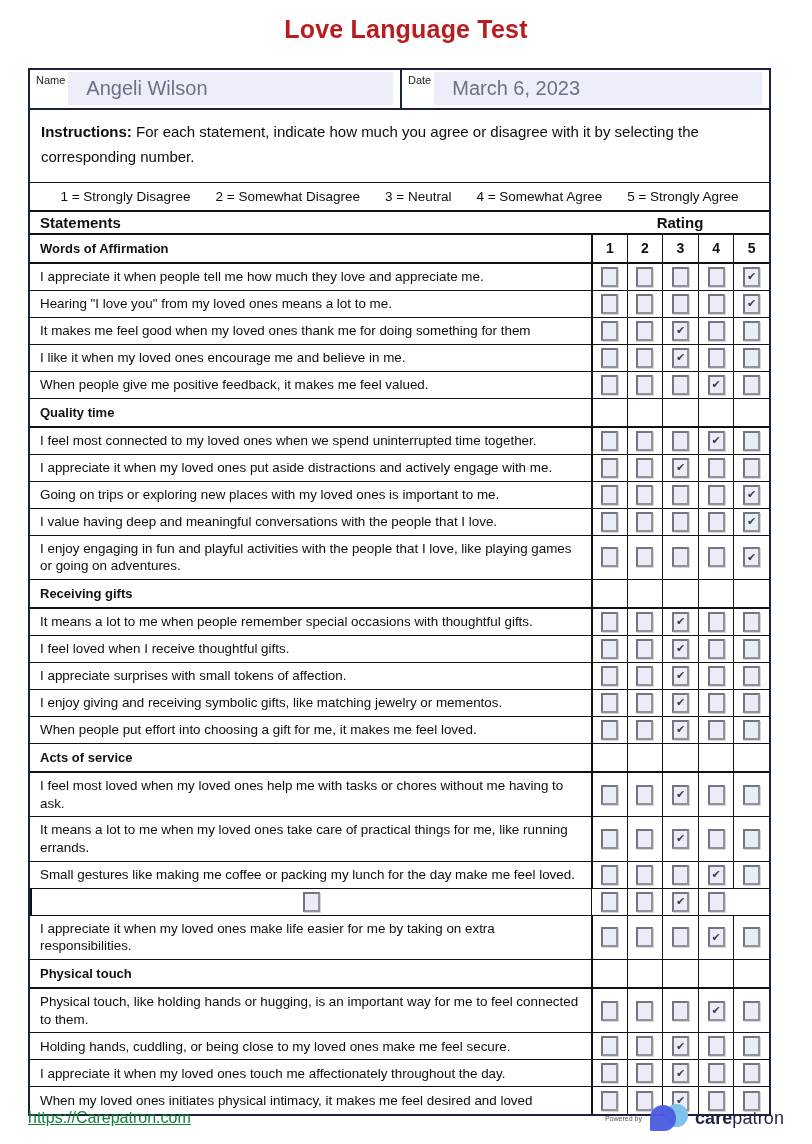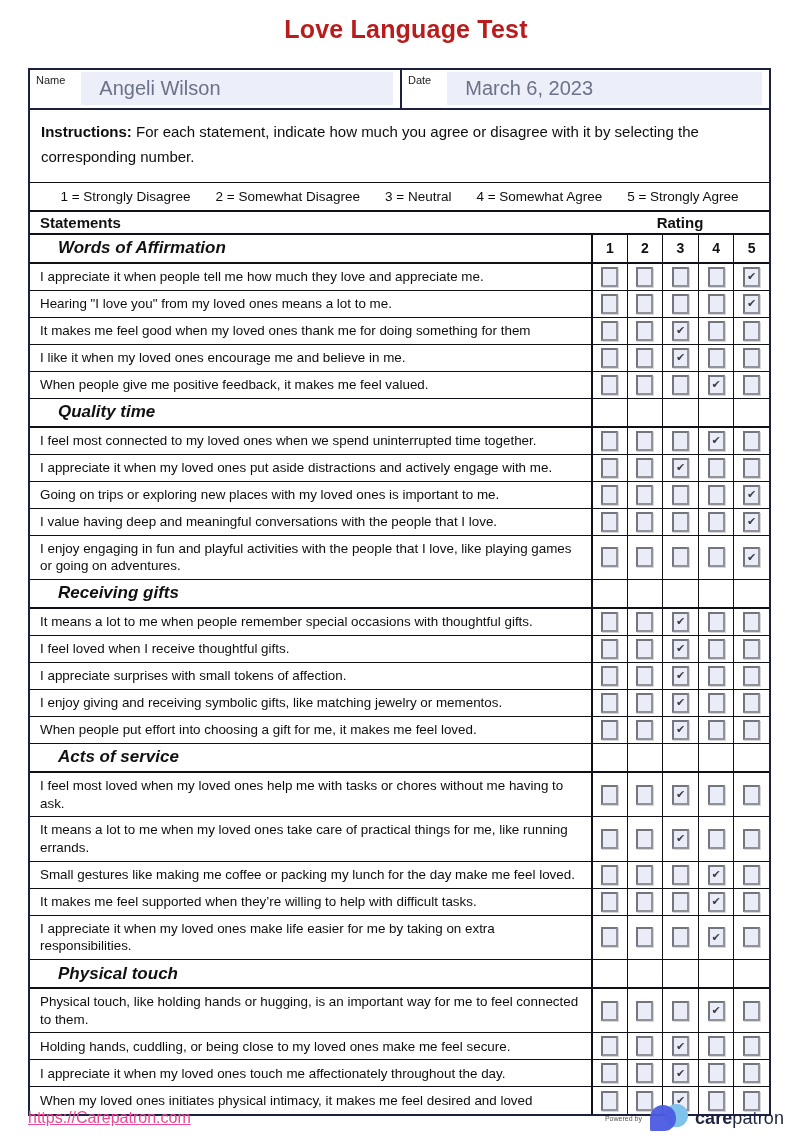--- a/index.html
+++ b/index.html
@@ -25,21 +25,21 @@
   }
 
   
   .id-row { display: flex; border-bottom: 2px solid #1b2240; height: 40px; }
   .id-cell { display: flex; align-items: stretch; }
   .id-cell.name { width: 372px; border-right: 2px solid #1b2240; }
   .id-cell.date { flex: 1; }
   .field-label {
     font-size: 11px;
     color: #1c1c1c;
-    padding: 4px 16px 0 6px;
+    padding: 4px 3px 0 6px;
     white-space: nowrap;
   }
   .field-box {
     flex: 1;
     background: #ECEEF9;
     margin: 2px 7px 3px 0;
     display: flex;
     align-items: center;
     padding-left: 18px;
     font-size: 20px;
@@ -81,26 +81,25 @@
 
   
   .section-row, .stmt-row {
     display: grid;
     grid-template-columns: 1fr 35.6px 35.6px 35.6px 35.6px 35.6px;
   }
   .section-row { min-height: 29px; border-bottom: 2px solid #101018; }
   .section-row:last-child, .stmt-row:last-child { border-bottom: none; }
   .stmt-row { min-height: 27px; border-bottom: 1.5px solid #101018; }
   .section-title {
-    font-size: 17px;
+    font-size: 13px;
     font-weight: bold;
-    font-style: italic;
     display: flex;
     align-items: center;
-    padding-left: 28px;
+    padding-left: 10px;
   }
   .num-cell {
     display: flex; align-items: center; justify-content: center;
     font-size: 14px; font-weight: bold;
     border-left: 1.5px solid #101018;
   }
   .num-cell.first, .cb-cell.first { border-left-width: 2px; }
   .stmt-text {
     font-size: 13.4px;
     line-height: 1.32;
@@ -131,21 +130,21 @@
     position: absolute;
     left: 28px;
     right: 28px;
     top: 1104px;
     display: flex;
     justify-content: space-between;
     align-items: center;
   }
   .footer-link {
     font-size: 16px;
-    color: #ec4899;
+    color: #15803d;
     text-decoration: underline;
   }
   .powered { display: flex; align-items: center; }
   .powered-by { font-size: 7px; color: #555; margin-right: 8px; }
   .logo-mark { position: relative; width: 40px; height: 28px; margin-right: 5px; }
   .logo-blob {
     position: absolute; left: 0; top: 1px;
     width: 26px; height: 26px;
     background: rgba(74, 91, 224, 0.95);
     border-radius: 50% 50% 46% 6%;
@@ -583,21 +582,20 @@
         <div class="cb-cell">
           <div class="checkbox">
             <span>✔</span>
           </div>
         </div>
         <div class="cb-cell">
           <div class="checkbox"></div>
         </div>
       </div>
       <div class="stmt-row">
-        <div class="stmt-text">It makes me feel supported when they’re willing to help with difficult tasks.</div>
         <div class="cb-cell first">
           <div class="checkbox"></div>
         </div>
         <div class="cb-cell">
           <div class="checkbox"></div>
         </div>
         <div class="cb-cell">
           <div class="checkbox"></div>
         </div>
         <div class="cb-cell">

